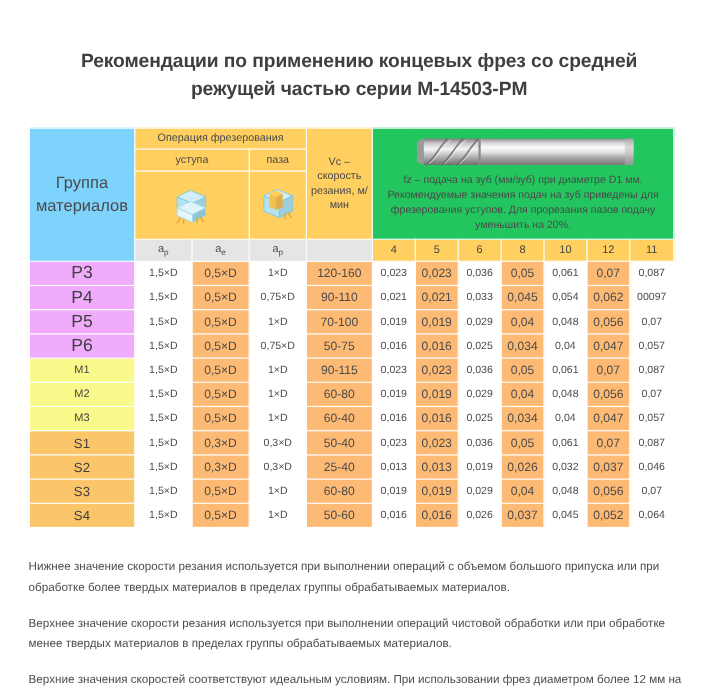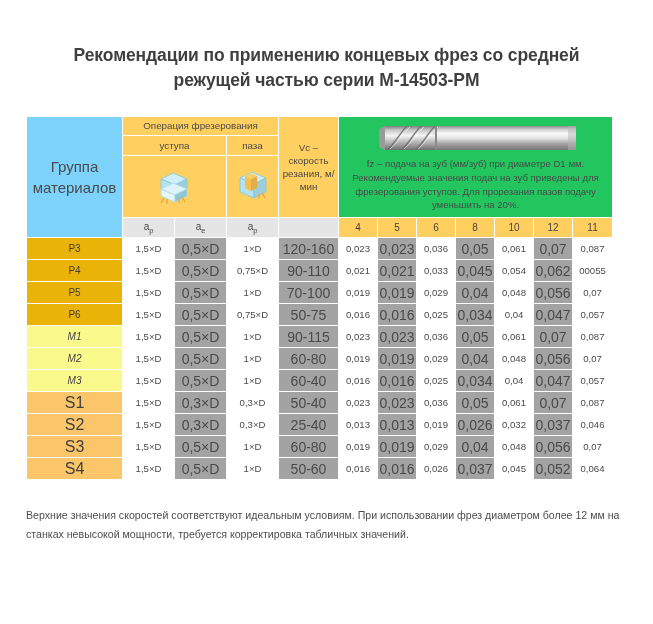--- a/index.html
+++ b/index.html
@@ -85,26 +85,26 @@
     font-weight: bold;
     font-size: 10px;
   }
   .icon-cell {
     background: #ffcf5f;
     height: 56px;
   }
 
   .row-h { height: 22px; }
 
-  .grp-p { background: #eab308; color: #3f3f3f; font-size: 10px; }
-  .grp-m { background: #fafa8c; color: #3f3f3f; font-size: 10px; font-style: italic; }
-  .grp-s { background: #fbc569; color: #3f3f3f; font-size: 16px; }
+  .grp-p { background: #f0abfc; color: #3f3f3f; font-size: 16px; }
+  .grp-m { background: #fafa8c; color: #3f3f3f; font-size: 10px; }
+  .grp-s { background: #fbc569; color: #3f3f3f; font-size: 12px; }
 
   .cell-a { background: #ffffff; color: #4a4a4a; font-size: 9.6px; }
-  .cell-b { background: #a3a3a3; color: #4a4a4a; font-size: 14px; }
+  .cell-b { background: #fdba74; color: #4a4a4a; font-size: 11px; }
 
   sub { font-size: 75%; }
 
   
   .step-icon, .slot-icon {
     display: block;
     margin: 0 auto;
   }
 
   .mill-photo {
@@ -258,21 +258,21 @@
             <td class="cell-a">1,5×D</td>
             <td class="cell-b">0,5×D</td>
             <td class="cell-a">0,75×D</td>
             <td class="cell-b">90-110</td>
             <td class="cell-a">0,021</td>
             <td class="cell-b">0,021</td>
             <td class="cell-a">0,033</td>
             <td class="cell-b">0,045</td>
             <td class="cell-a">0,054</td>
             <td class="cell-b">0,062</td>
-            <td class="cell-a">00055</td>
+            <td class="cell-a">00097</td>
           </tr>
           <tr class="row-h">
             <td class="grp-p">P5</td>
             <td class="cell-a">1,5×D</td>
             <td class="cell-b">0,5×D</td>
             <td class="cell-a">1×D</td>
             <td class="cell-b">70-100</td>
             <td class="cell-a">0,019</td>
             <td class="cell-b">0,019</td>
             <td class="cell-a">0,029</td>
@@ -391,16 +391,18 @@
             <td class="cell-b">0,037</td>
             <td class="cell-a">0,045</td>
             <td class="cell-b">0,052</td>
             <td class="cell-a">0,064</td>
           </tr>
         </tbody>
     </table>
   </div>
 
   <div class="notes">
+    <p>Нижнее значение скорости резания используется при выполнении операций с объемом большого припуска или при обработке более твердых материалов в пределах группы обрабатываемых материалов.</p>
+    <p>Верхнее значение скорости резания используется при выполнении операций чистовой обработки или при обработке менее твердых материалов в пределах группы обрабатываемых материалов.</p>
     <p>Верхние значения скоростей соответствуют идеальным условиям. При использовании фрез диаметром более 12 мм на станках невысокой мощности, требуется корректировка табличных значений.</p>
   </div>
 
 </div>
 
 </body></html>

